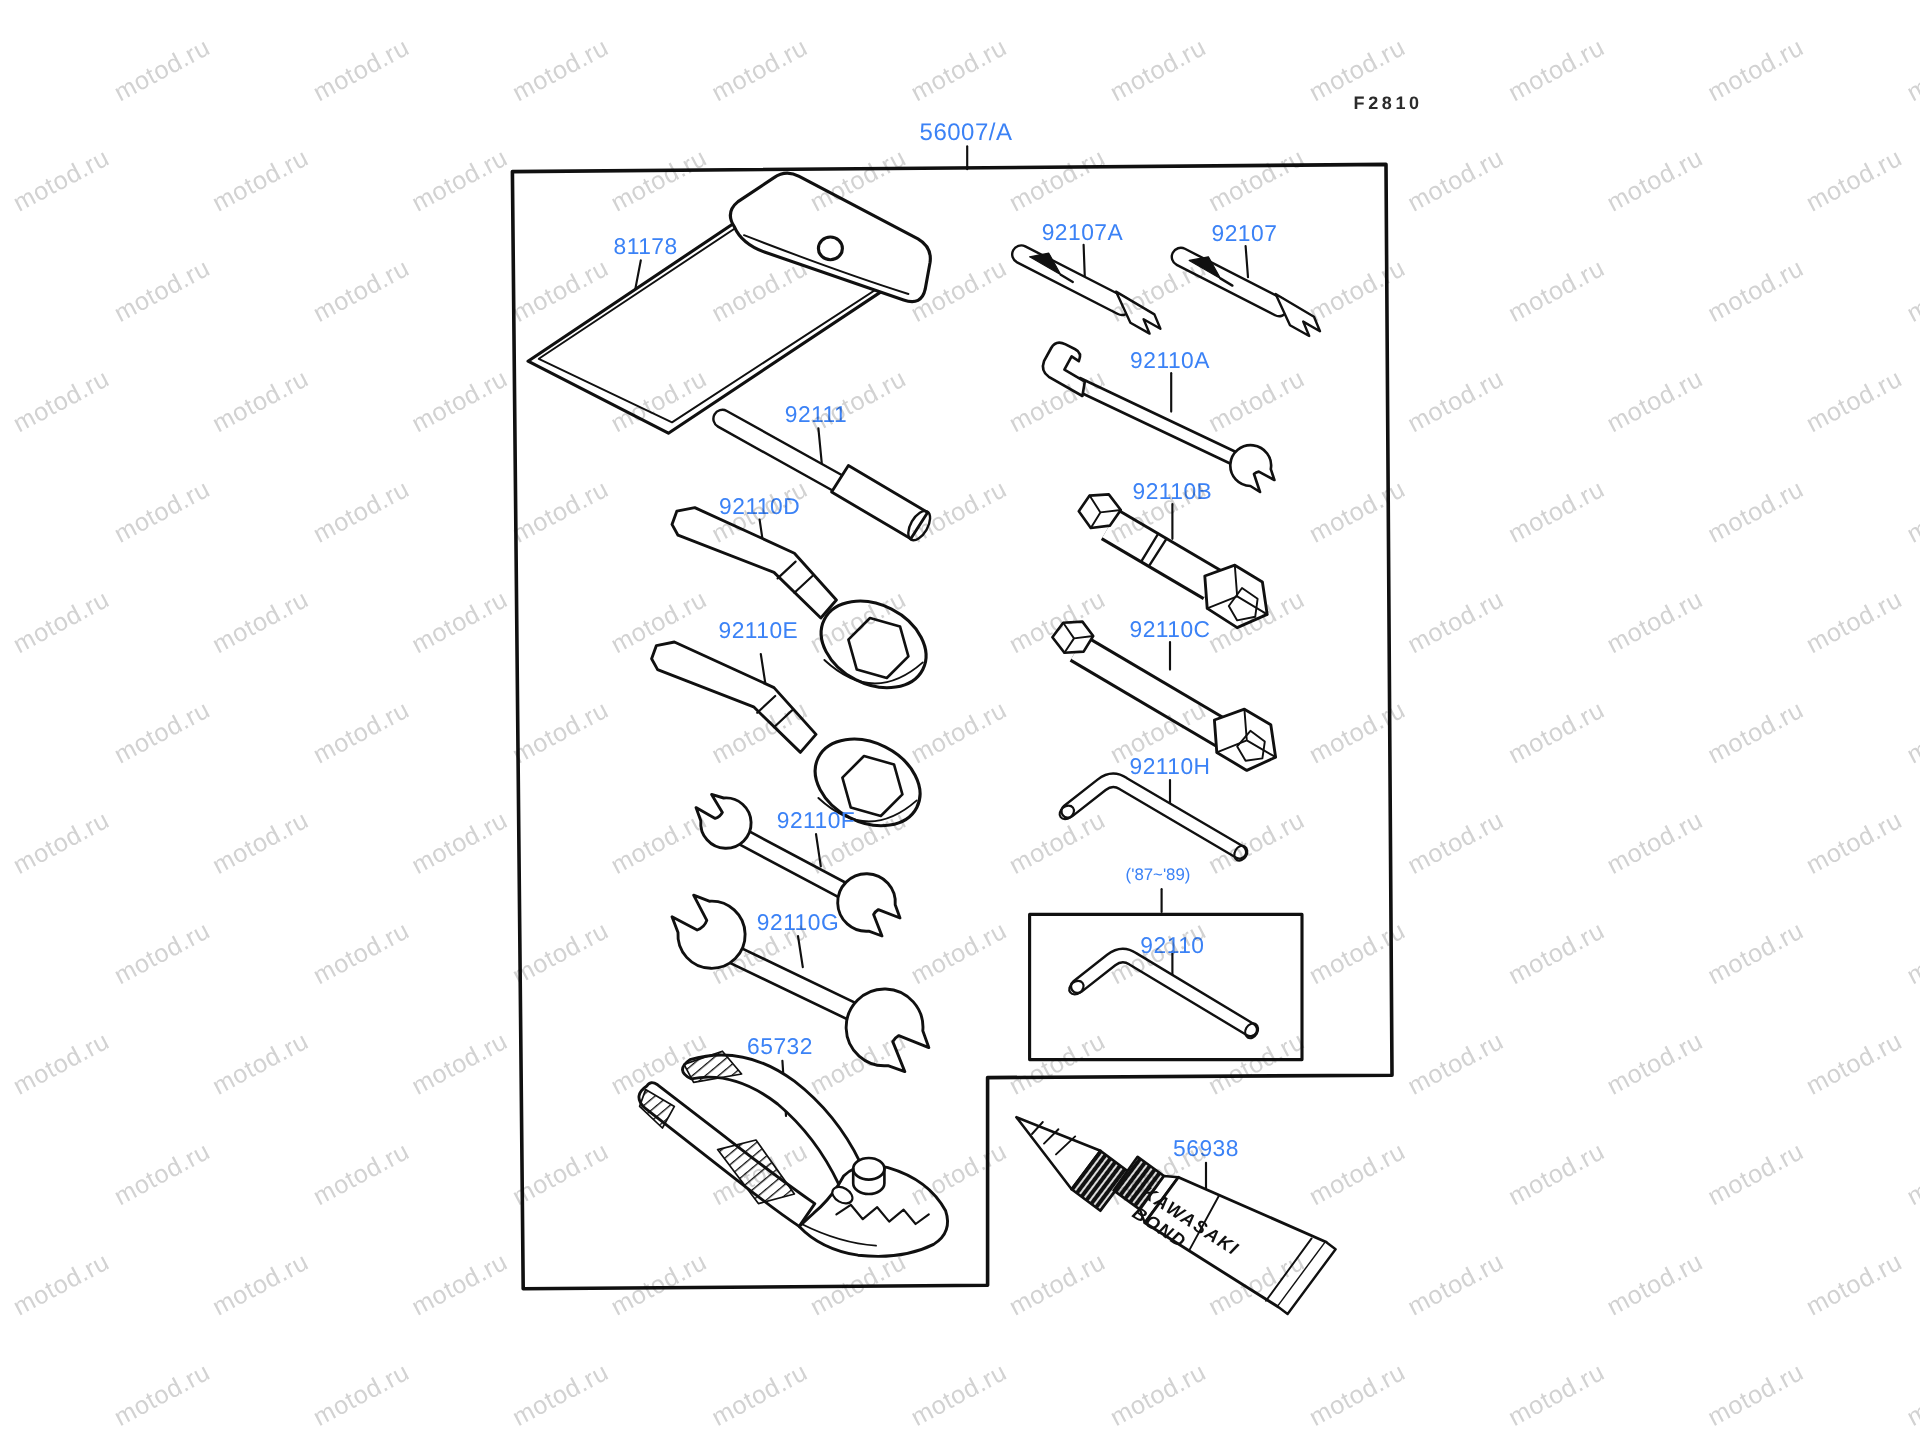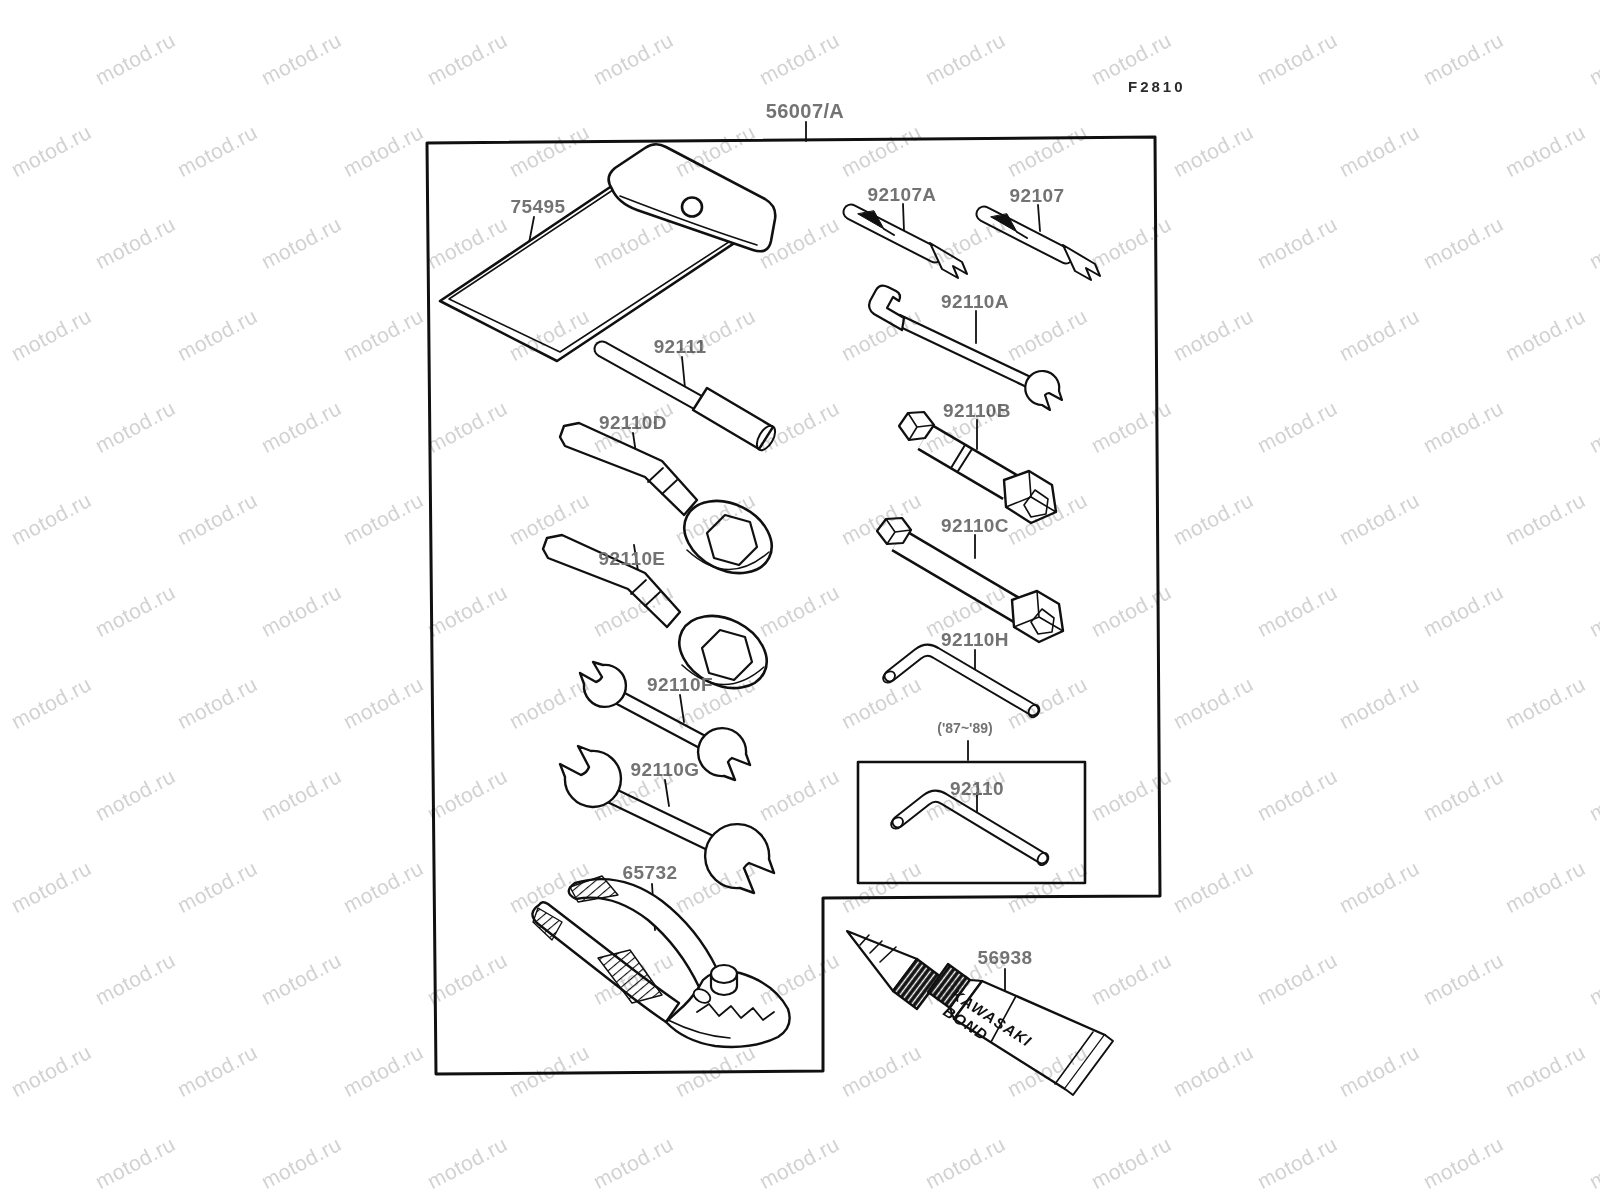--- a/index.html
+++ b/index.html
@@ -5,21 +5,21 @@
   html,body{margin:0;padding:0;}
   body{
     width:1600px;height:1200px;background:#ffffff;position:relative;overflow:hidden;
     font-family:"Liberation Sans",sans-serif;
   }
   #canvas{position:absolute;inset:0;width:1600px;height:1200px;}
   #art{position:absolute;left:0;top:0;z-index:1;}
   #labels-layer{position:absolute;inset:0;z-index:3;}
   .part-label{
     position:absolute;transform:translateX(-50%);
-    font-weight:bold;font-size:19px;letter-spacing:.4px;color:#737373;white-space:nowrap;
+    font-weight:normal;font-size:19px;letter-spacing:.4px;color:#3b82f6;white-space:nowrap;
   }
   .part-label.kit{font-size:20px;}
   .part-label.note{font-size:14px;letter-spacing:0;text-align:center;}
   #fiche-code{
     position:absolute;left:1128px;top:78px;z-index:3;
     font-size:15px;font-weight:600;letter-spacing:3px;color:#2b2b2b;
   }
   .tube-text{
     position:absolute;z-index:3;font-weight:bold;font-style:italic;color:#101010;
     letter-spacing:1.5px;transform-origin:left center;white-space:nowrap;
@@ -204,29 +204,29 @@
       <path d="M970,980 L982,981 L954,1019 L950,1008 Z" stroke-width="2"></path>
       <path d="M982,981 L1105,1035 L1065,1089 L954,1019 Z" stroke-width="2.4"></path>
       <path d="M1105,1035 L1113,1041 L1073,1095 L1065,1089" stroke-width="2"></path>
       <path d="M1093,1032 L1055,1084" stroke-width="1.6"></path>
       <path d="M1016,996 L991,1042" stroke-width="1.6"></path>
     </g>
   </svg>
 
   <div id="labels-layer">
       <div class="part-label kit" style="left: 805px; top: 100px;">56007/A</div>
-      <div class="part-label" style="left: 538px; top: 196px;">75495</div>
+      <div class="part-label" style="left: 538px; top: 196px;">81178</div>
       <div class="part-label" style="left: 902px; top: 184px;">92107A</div>
       <div class="part-label" style="left: 1037px; top: 185px;">92107</div>
       <div class="part-label" style="left: 975px; top: 291px;">92110A</div>
       <div class="part-label" style="left: 680px; top: 336px;">92111</div>
       <div class="part-label" style="left: 977px; top: 400px;">92110B</div>
       <div class="part-label" style="left: 633px; top: 412px;">92110D</div>
       <div class="part-label" style="left: 975px; top: 515px;">92110C</div>
-      <div class="part-label" style="left: 632px; top: 548px;">92110E</div>
+      <div class="part-label" style="left: 632px; top: 516px;">92110E</div>
       <div class="part-label" style="left: 975px; top: 629px;">92110H</div>
       <div class="part-label" style="left: 680px; top: 674px;">92110F</div>
       <div class="part-label note" style="left: 965px; top: 720px;">('87~'89)</div>
       <div class="part-label" style="left: 665px; top: 759px;">92110G</div>
       <div class="part-label" style="left: 977px; top: 778px;">92110</div>
       <div class="part-label" style="left: 650px; top: 862px;">65732</div>
       <div class="part-label" style="left: 1005px; top: 947px;">56938</div>
     </div>
 
   <div id="tube-line1" class="tube-text">KAWASAKI</div>

